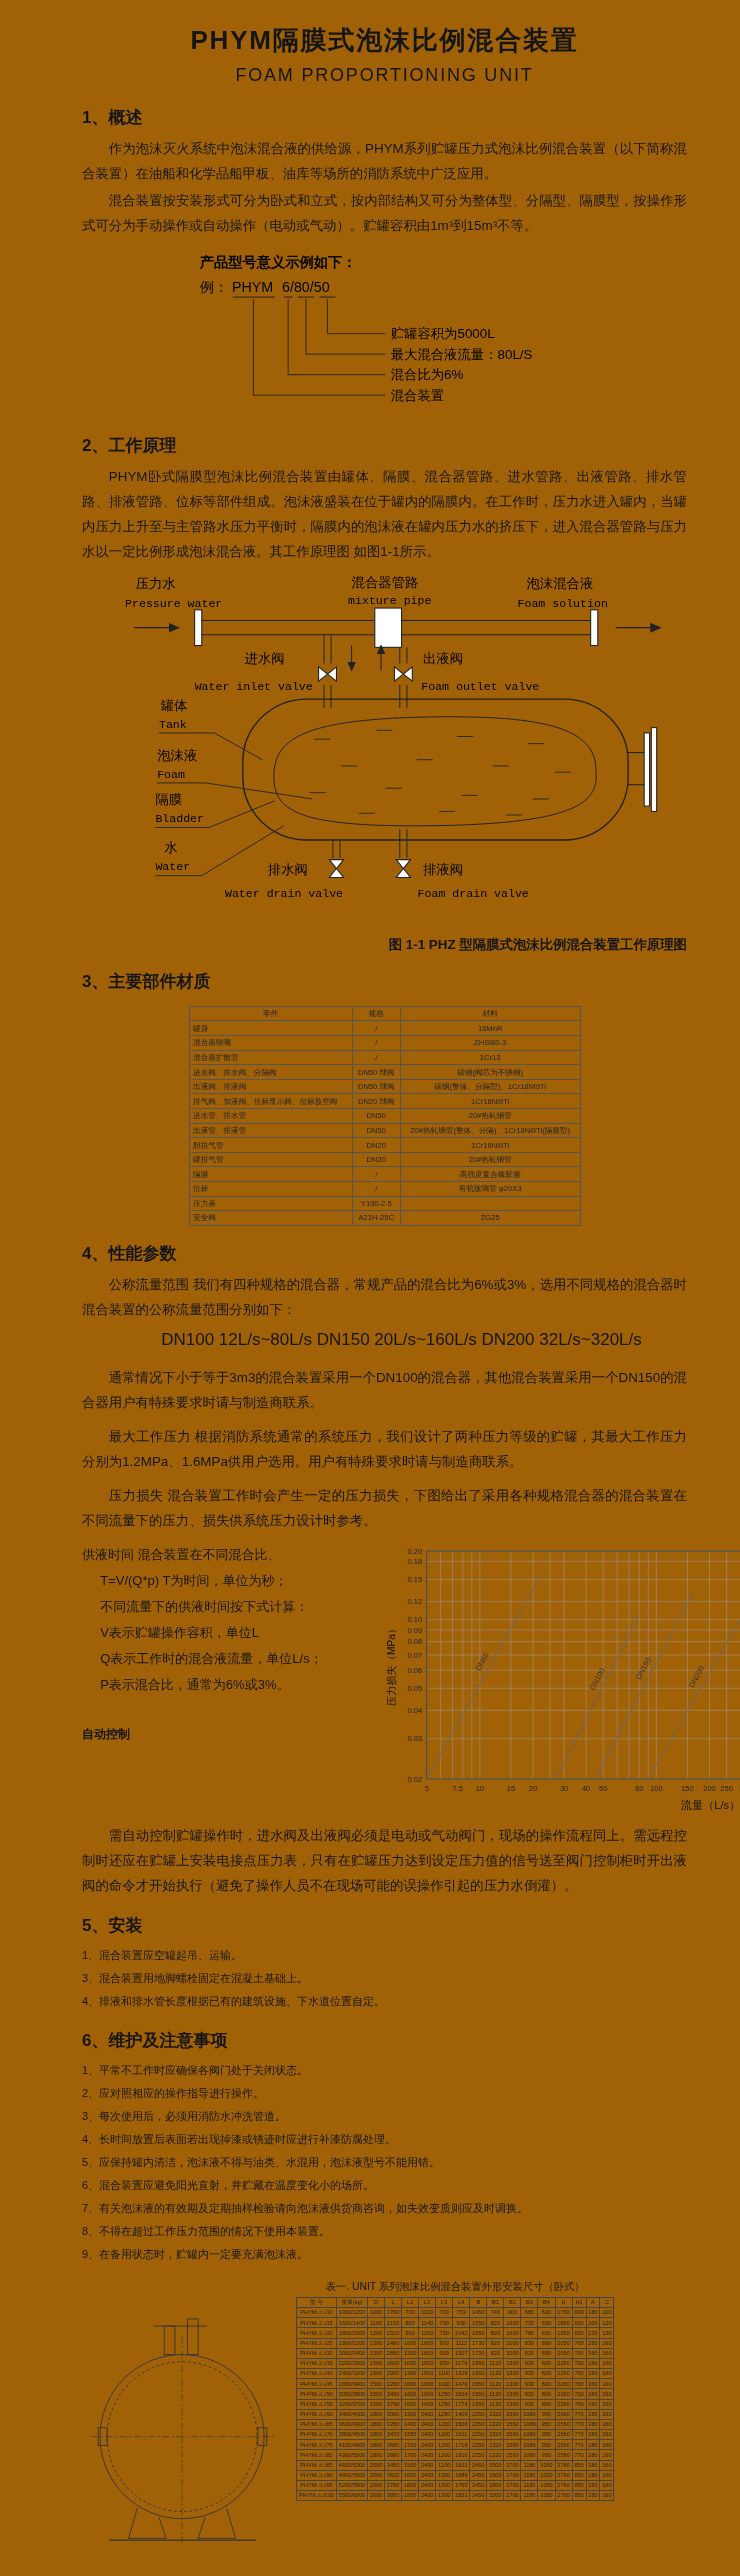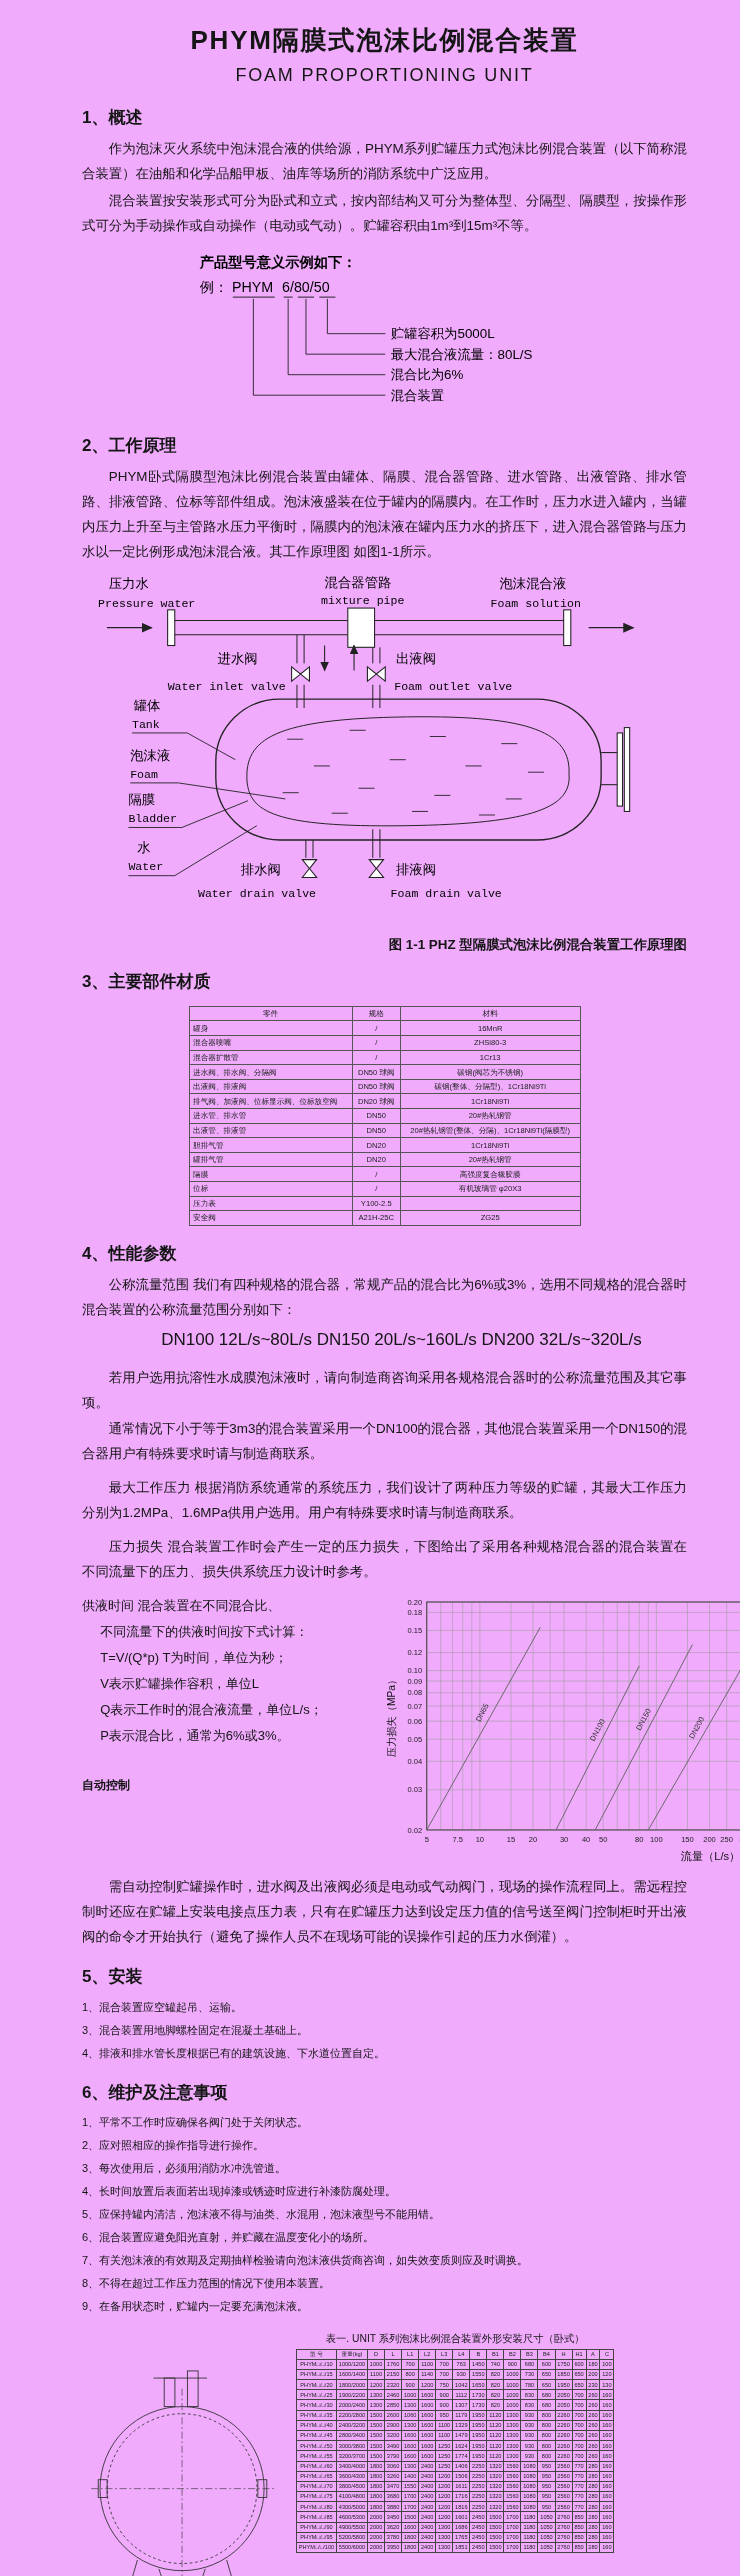--- a/index.html
+++ b/index.html
@@ -1,28 +1,28 @@
 <!DOCTYPE html>
 <html style="font-size:14.3px"><head>
 <meta charset="utf-8">
 <style>
   html,body{margin:0;padding:0;background:#ffffff;}
   body{font-family:"Liberation Sans","DejaVu Sans",sans-serif;color:#151515;}
-  .page{width:740px;height:2576px;overflow:hidden;background:#f0abfc;position:relative;}
+  .page{width:740px;height:2576px;overflow:hidden;background:#a16207;position:relative;}
   .content{padding:23px 53px 0 82px;}
 
   .doc-title{text-align:center;font-size:26px;font-weight:bold;letter-spacing:1.8px;margin:0 0 7.1px 0;}
   .doc-subtitle{text-align:center;font-size:18px;font-family:Liberation Sans, sans-serif;letter-spacing:1.8px;margin:0 0 19.6px 0;}
 
   .sec-heading{font-size:17px;font-weight:bold;margin:16px 0 7.1px 0;}
   .para{font-size:13.4px;line-height:25px;text-align:justify;text-indent:2em;margin:0 0 1.8px 0;}
   .flowline{font-size:17px;line-height:25px;margin:5.3px 0 12.5px 0;text-indent:2em;text-align:center;}
 
   .model-wrap{margin:9px 0 3.6px 18px;}
-  .fig-wrap{margin:10.7px 0 0 0;text-align:left;}
+  .fig-wrap{margin:10.7px 0 0 0;text-align:right;}
   .fig-caption{font-size:13.4px;font-weight:bold;text-align:right;margin:9px 0 5.3px 0;}
 
   .mat-table-wrap{margin:12.5px auto 5.3px auto;width:392px;}
   table.mat-table{border-collapse:collapse;width:392px;font-size:7.6px;color:#222;}
   table.mat-table th,table.mat-table td{border:0.6px solid #555;padding:1.3px 3.6px;text-align:center;font-weight:normal;line-height:1.45;}
   table.mat-table td:first-child{text-align:left;}
 
   .perf-flex{display:flex;align-items:flex-start;margin-top:9px;gap:8px;}
   .supply-col{width:294px;flex:none;font-size:13px;line-height:26px;}
   .supply-col .lead{text-indent:0;}
@@ -281,30 +281,29 @@
               <td>A21H-25C</td>
               <td>ZG25</td>
             </tr>
           </tbody>
         </table>
   </div>
 
   <div class="sec-heading">4、性能参数</div>
   <p class="para">公称流量范围  我们有四种规格的混合器，常规产品的混合比为6%或3%，选用不同规格的混合器时混合装置的公称流量范围分别如下：</p>
   <div class="flowline">DN100  12L/s~80L/s    DN150  20L/s~160L/s    DN200  32L/s~320L/s</div>
-  <p class="para">若用户选用抗溶性水成膜泡沫液时，请向制造商咨询采用各规格混合器时的公称流量范围及其它事项。</p>
   <p class="para">通常情况下小于等于3m3的混合装置采用一个DN100的混合器，其他混合装置采用一个DN150的混合器用户有特殊要求时请与制造商联系。</p>
   <p class="para" style="margin-top:9px;">最大工作压力  根据消防系统通常的系统压力，我们设计了两种压力等级的贮罐，其最大工作压力分别为1.2MPa、1.6MPa供用户选用。用户有特殊要求时请与制造商联系。</p>
   <p class="para" style="margin-top:9px;">压力损失  混合装置工作时会产生一定的压力损失，下图给出了采用各种规格混合器的混合装置在不同流量下的压力、损失供系统压力设计时参考。</p>
 
   <div class="perf-flex">
     <div class="supply-col">
       <div class="lead">供液时间  混合装置在不同混合比、</div>
+      <div class="ind">T=V/(Q*p)      T为时间，单位为秒；</div>
       <div class="ind">不同流量下的供液时间按下式计算：</div>
-      <div class="ind">T=V/(Q*p)      T为时间，单位为秒；</div>
       <div class="ind">V表示贮罐操作容积，单位L</div>
       <div class="ind">Q表示工作时的混合液流量，单位L/s；</div>
       <div class="ind">P表示混合比，通常为6%或3%。</div>
       <div class="auto-heading">自动控制</div>
     </div>
     <div class="chart-col">
       <svg id="loss-chart" width="374" height="278" viewBox="0 0 420 312">
             <line x1="48" y1="10" x2="48" y2="266" stroke="#9a9a9a" stroke-width="0.6"></line>
             <line x1="63.694386214749706" y1="10" x2="63.694386214749706" y2="266" stroke="#9a9a9a" stroke-width="0.6"></line>
             <line x1="76.96380068782443" y1="10" x2="76.96380068782443" y2="266" stroke="#9a9a9a" stroke-width="0.6"></line>

